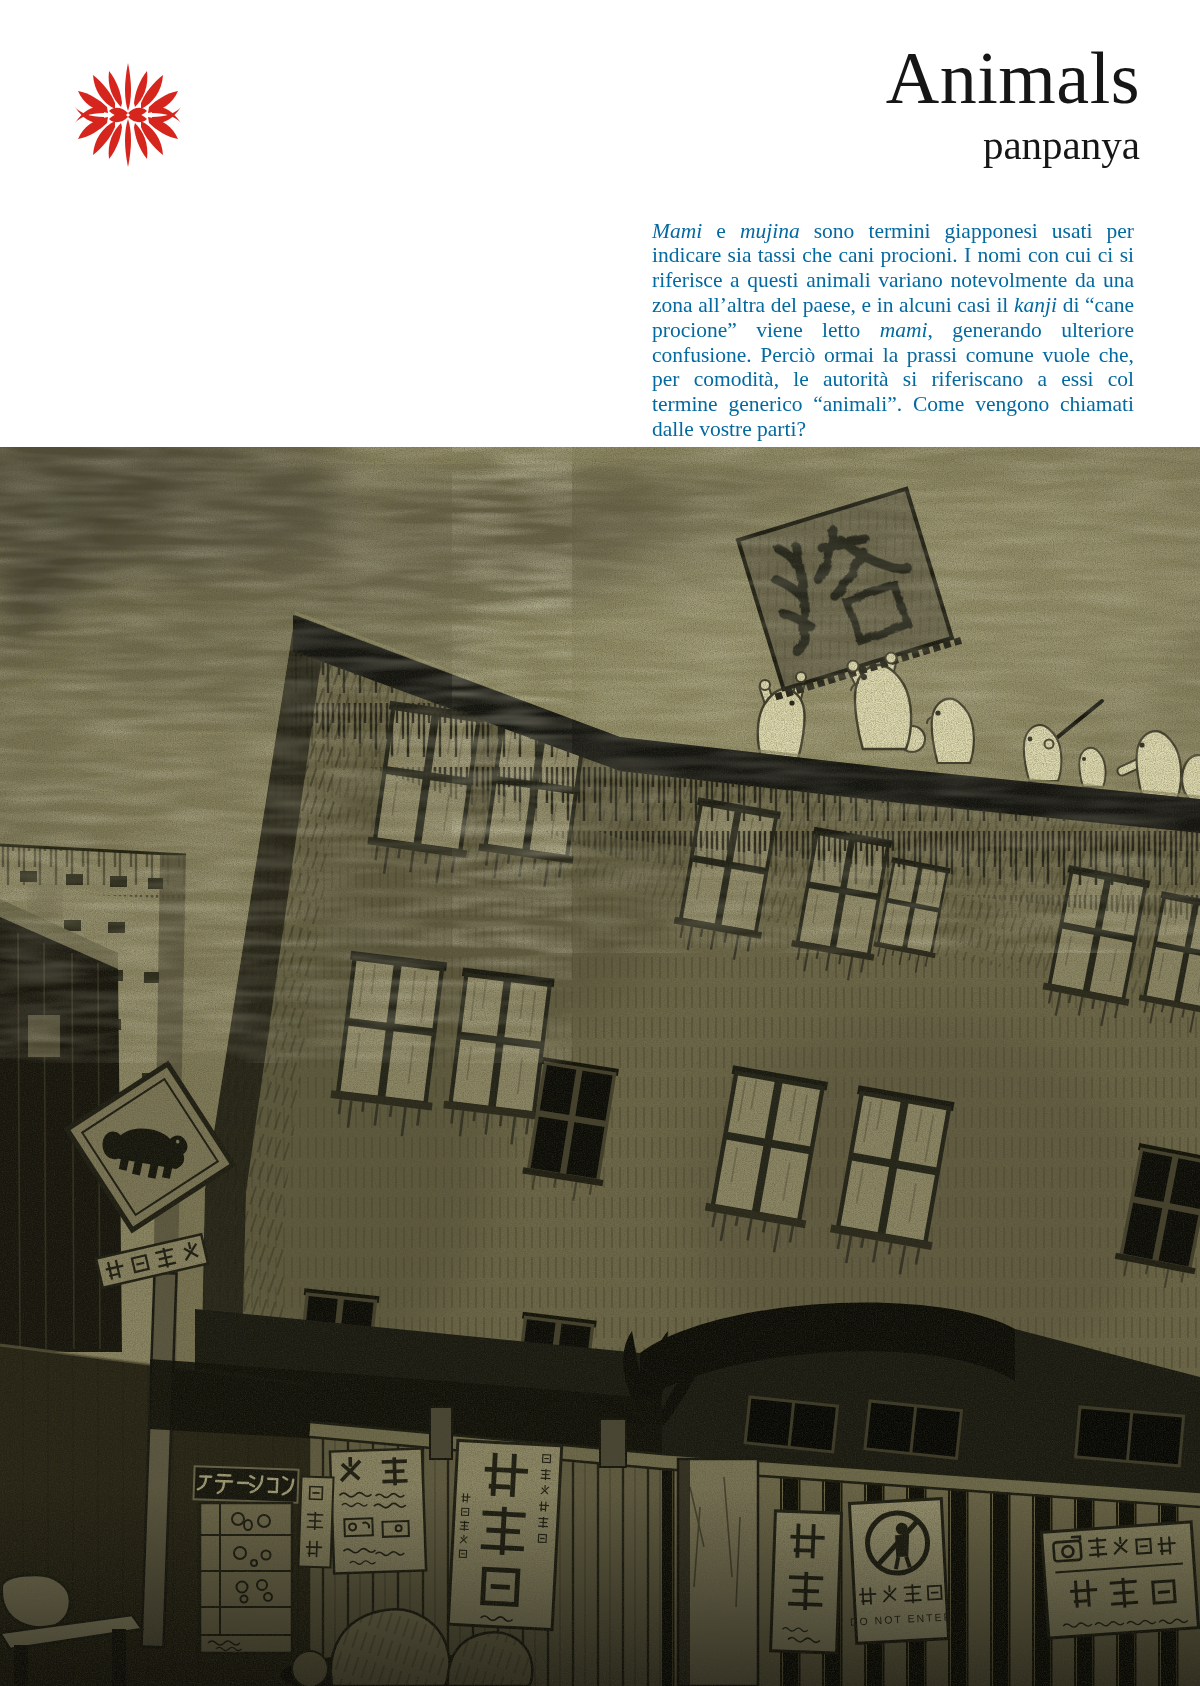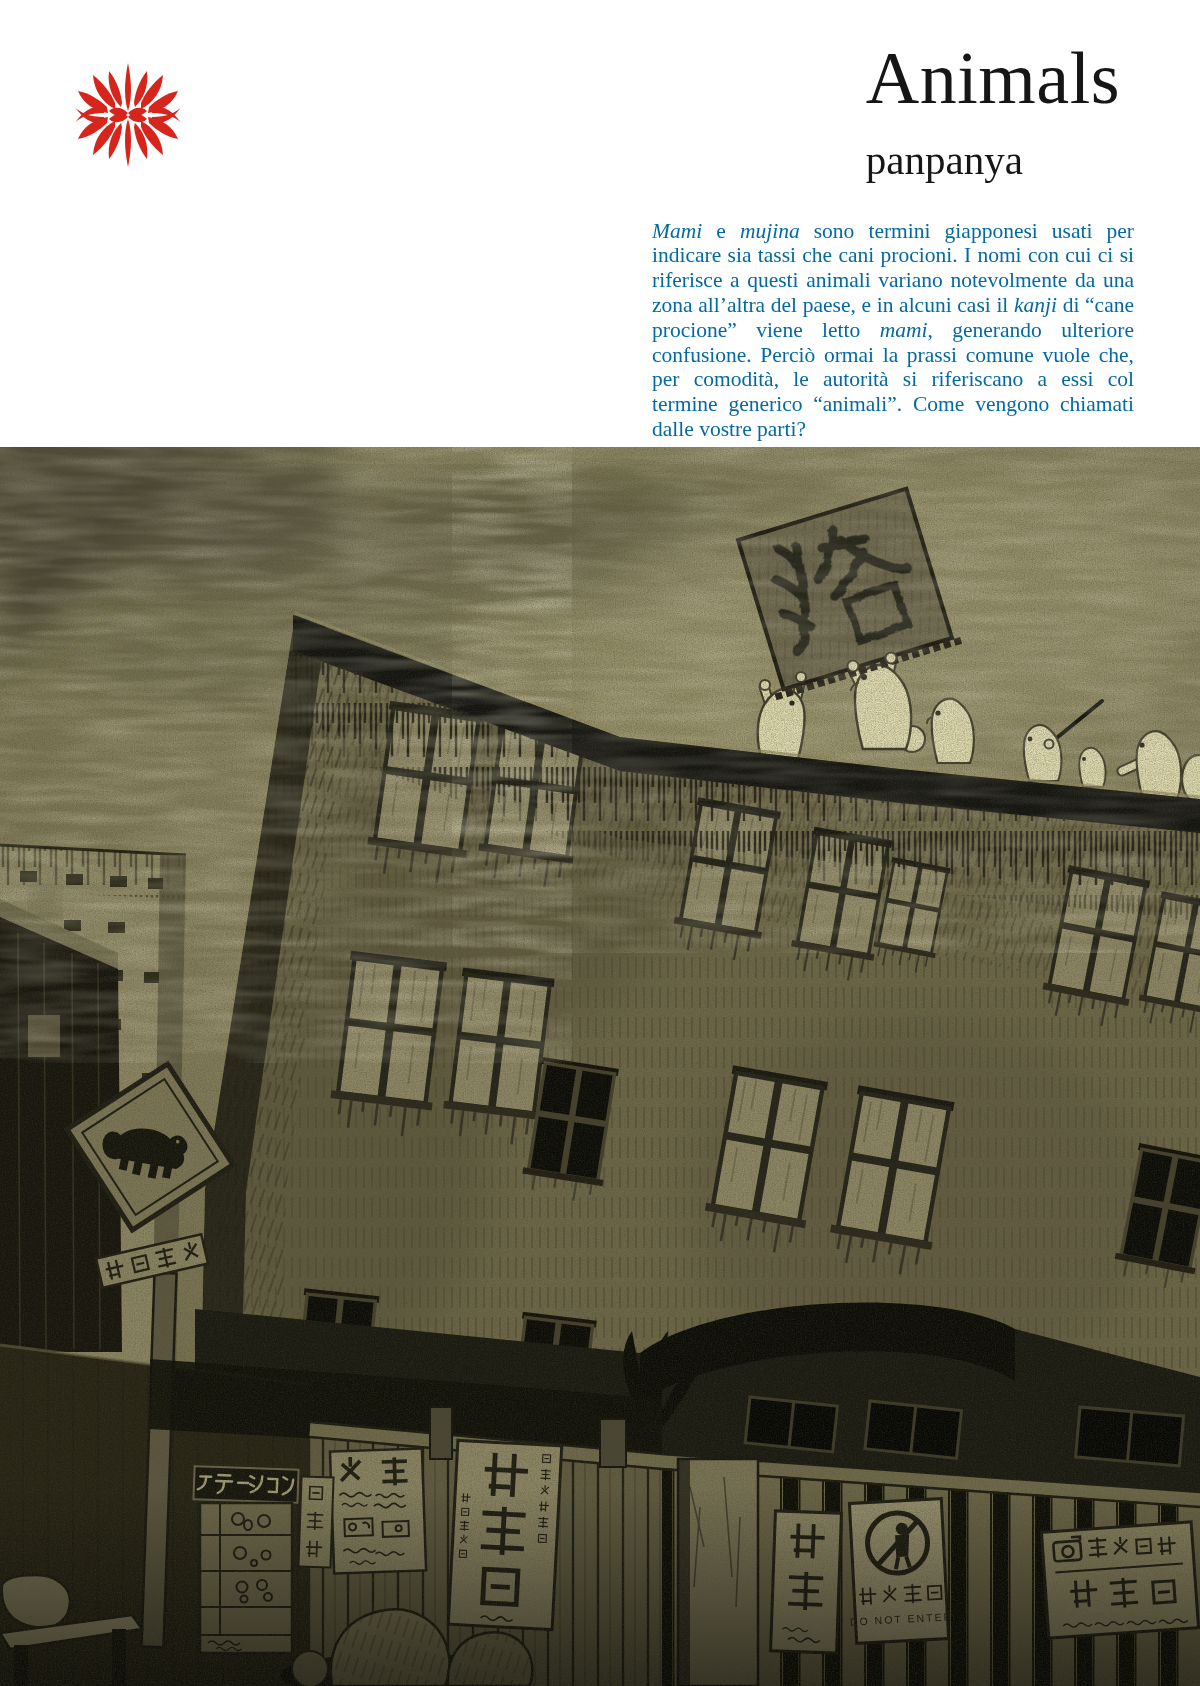--- a/index.html
+++ b/index.html
@@ -1,21 +1,21 @@
 <!DOCTYPE html>
 <html><head>
 <meta charset="utf-8">
 <style>
   html,body{margin:0;padding:0;background:#ffffff;}
   .page{position:relative;width:1200px;height:1686px;background:#ffffff;overflow:hidden;
         font-family:"Liberation Serif","DejaVu Serif",serif;color:#1d1d1b;}
   .logo{position:absolute;left:72px;top:58px;width:112px;height:112px;}
-  .title-block{position:absolute;right:80px;top:40px;text-align:left;}
+  .title-block{position:absolute;right:60px;top:40px;text-align:right;}
   .title{font-size:74px;line-height:1.05;font-weight:400;letter-spacing:0.5px;color:#161616;}
-  .author{font-size:41px;line-height:1.1;font-weight:400;color:#161616;margin-top:20px;}
+  .author{font-size:41px;line-height:1.1;font-weight:400;color:#161616;margin-top:5px;}
   .intro{position:absolute;left:652px;top:197px;width:482px;font-size:21.5px;line-height:1.155;
          text-align:justify;color:#0369a1;}
   .intro .it{font-style:italic;}
   .artwork{position:absolute;left:0;top:447px;width:1200px;height:1239px;}
   .artwork svg{display:block;width:1200px;height:1239px;}
 </style>
 </head>
 <body>
 
 <div class="page">

